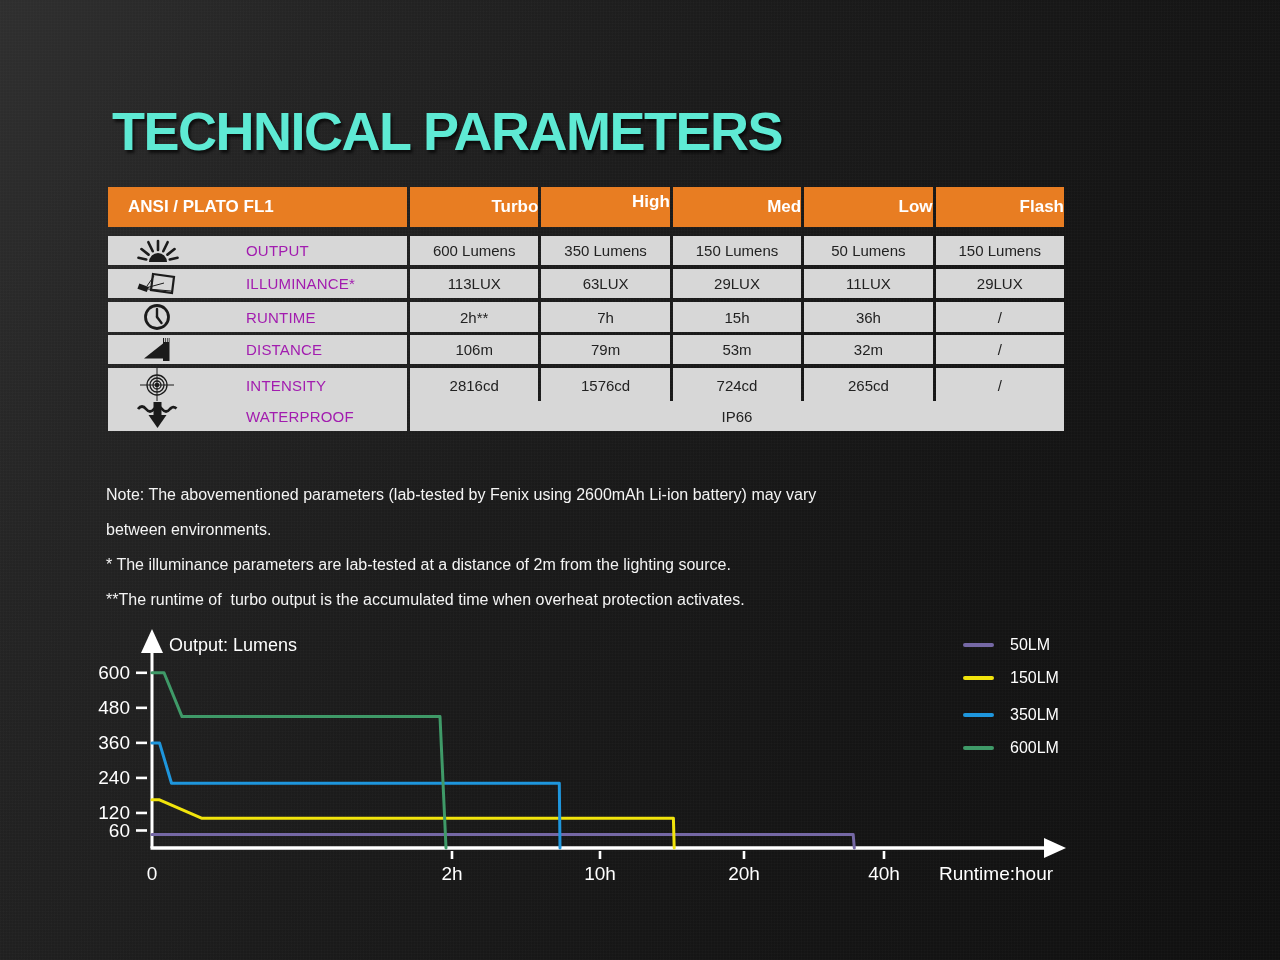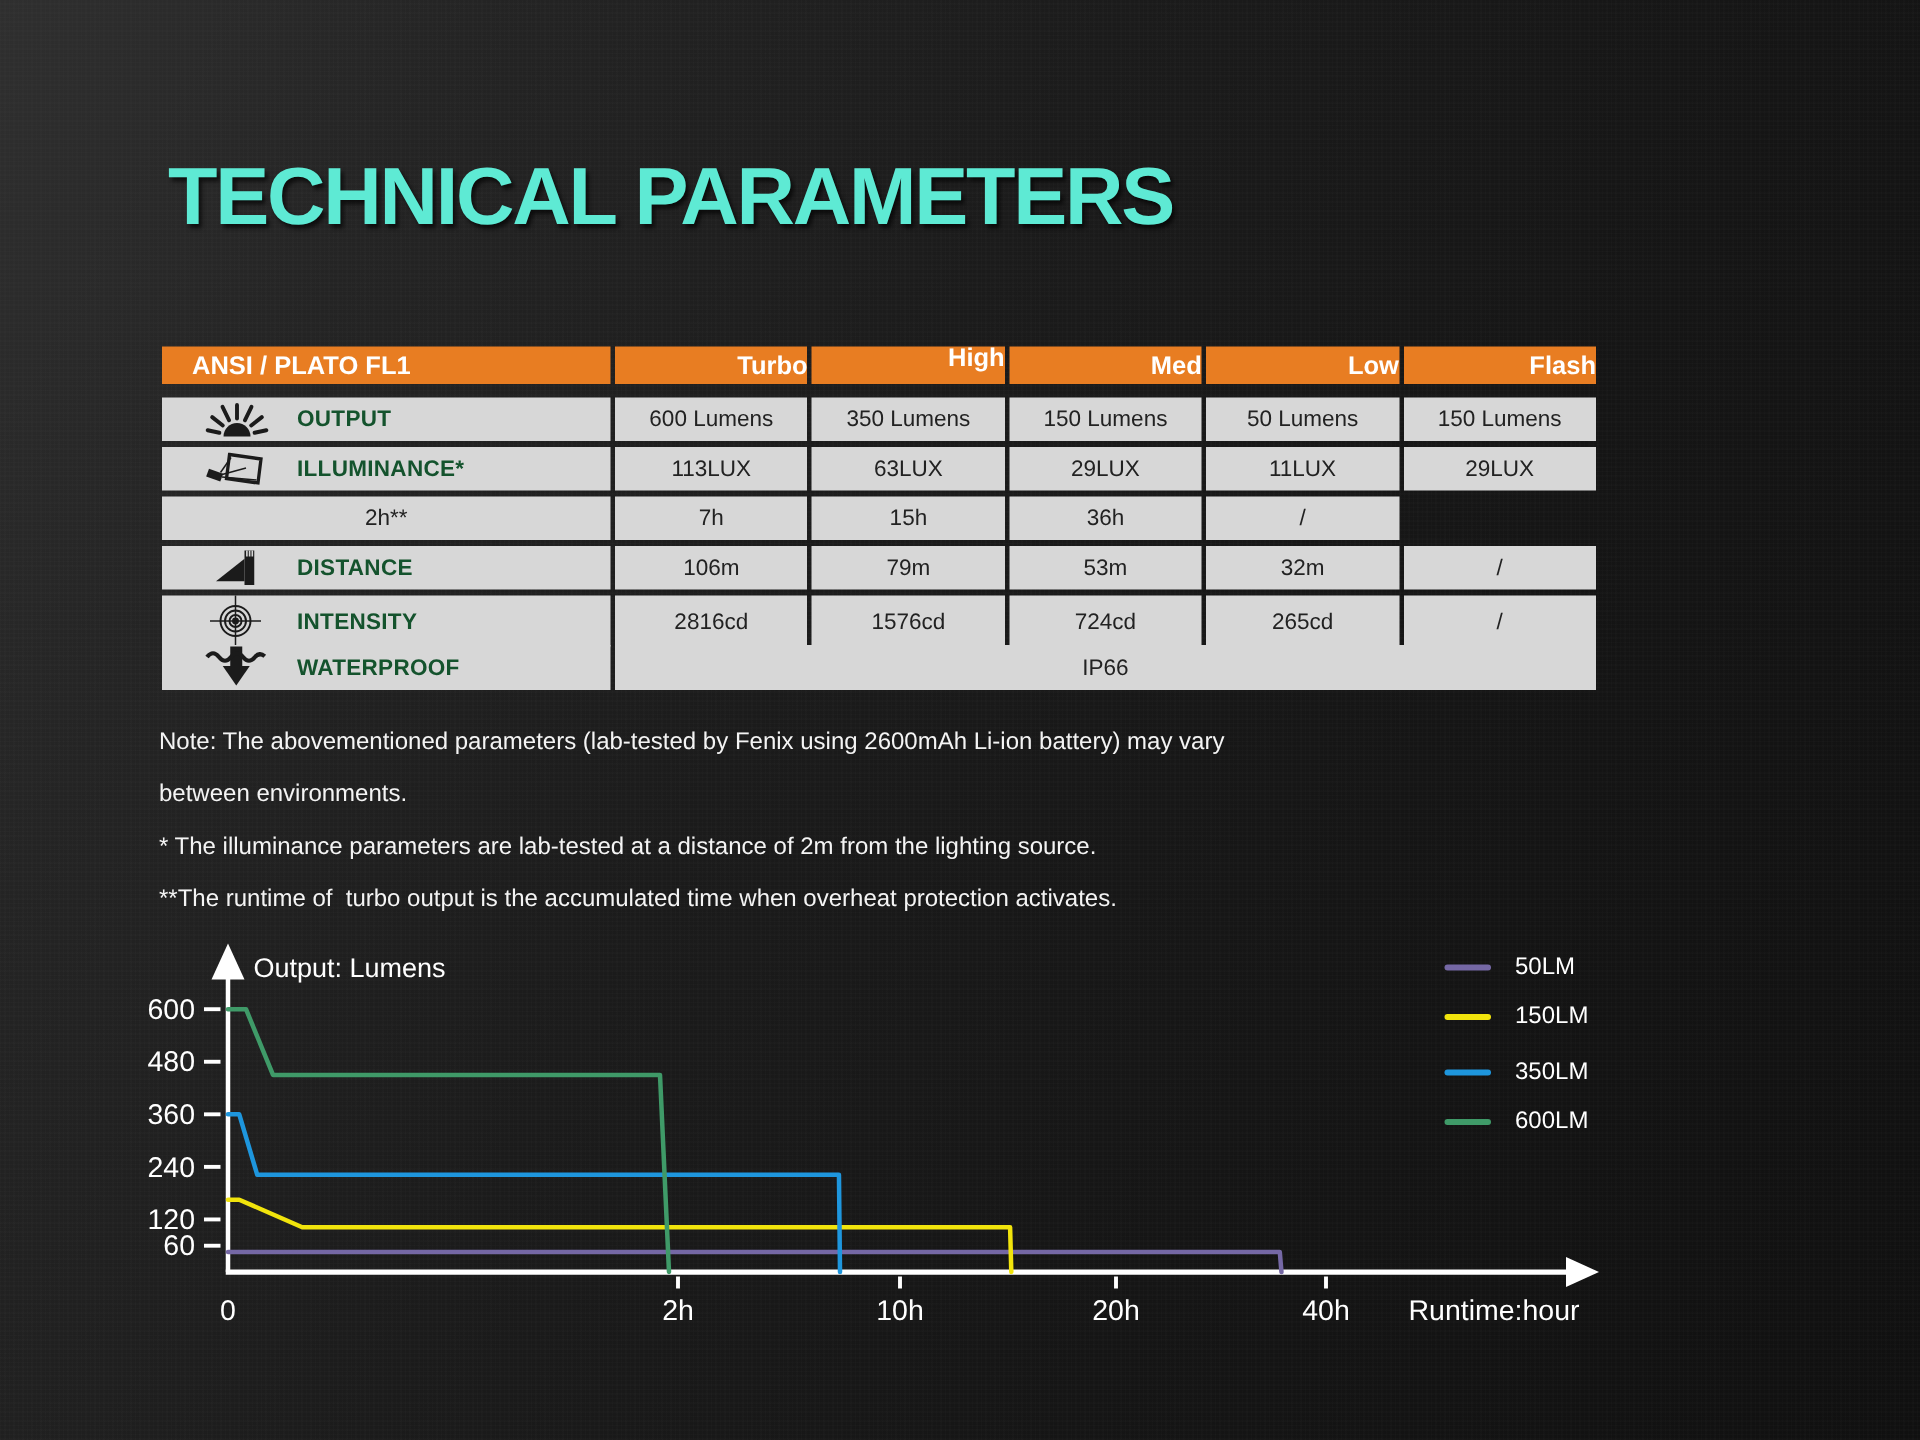--- a/index.html
+++ b/index.html
@@ -23,21 +23,21 @@
     position:absolute; left:112px; top:100px;
     font-size:54px; font-weight:bold; letter-spacing:-1.5px;
     color:#5eead4;
     text-shadow:2px 3px 3px rgba(0,0,0,0.65);
     white-space:nowrap;
   }
   
   .spec-table { position:absolute; left:108px; top:187px; width:956px; }
   .t-header {
     display:grid; grid-template-columns:299px repeat(5,1fr);
-    gap:3px; height:25px; margin-bottom:9px;margin-top:44px;
+    gap:3px; height:40px; margin-bottom:9px;
   }
   .t-header .cell {
     background:#e87d22; color:#fff; font-weight:bold; font-size:17px;
     display:flex; align-items:center; justify-content:flex-end;
   }
   .t-header .cell.hdr-label { justify-content:flex-start; padding-left:20px; }
   .t-header .cell:nth-child(3) span { transform:translateY(-5px); display:inline-block; }
   .t-row {
     display:grid; grid-template-columns:299px repeat(5,1fr);
     gap:3px; height:29px; margin-bottom:4px;
@@ -47,21 +47,21 @@
     display:flex; align-items:center; justify-content:center;
     overflow:visible;
   }
   .label-cell { justify-content:flex-start !important; }
   .icon-box {
     width:82px; margin-left:8px; flex:0 0 auto;
     display:flex; align-items:center; justify-content:center;
     overflow:visible;
   }
   .icon-box svg { overflow:visible; display:block; }
-  .row-label { font-weight:bold; color:#14532d; letter-spacing:0.2px; white-space:nowrap; }
+  .row-label { font-weight:normal; color:#a21caf; letter-spacing:0.2px; white-space:nowrap;margin-left:48px; }
   .span-cell { grid-column:2 / span 5; }
   
   .notes { position:absolute; left:106px; top:477px; color:#f4f4f4; font-size:16px; }
   .notes div { height:35px; line-height:35px; white-space:pre; }
   
   .chart { position:absolute; left:0; top:620px; width:1280px; height:310px; }
   .chart svg { position:absolute; left:0; top:0; }
   .legend { position:absolute; inset:0; }
   .legend-item { position:absolute; left:963px; height:20px; display:flex; align-items:center; gap:16px; }
   .legend-item:nth-child(1){ top:15px; }
@@ -139,20 +139,30 @@
       <span class="row-label">ILLUMINANCE*</span>
     </div>
     <div class="cell">113LUX</div>
     <div class="cell">63LUX</div>
     <div class="cell">29LUX</div>
     <div class="cell">11LUX</div>
     <div class="cell">29LUX</div>
   </div>
 
   <div class="t-row">
+    <div class="cell label-cell">
+      <span class="icon-box">
+        <svg width="30" height="30" viewBox="0 0 30 30">
+          <circle cx="15" cy="15" r="11.5" fill="none" stroke="#1b1b1b" stroke-width="2.8"></circle>
+          <line x1="15" y1="15" x2="15" y2="7" stroke="#1b1b1b" stroke-width="2.4" stroke-linecap="round"></line>
+          <line x1="15" y1="15" x2="19.5" y2="21" stroke="#1b1b1b" stroke-width="2.4" stroke-linecap="round"></line>
+        </svg>
+      </span>
+      <span class="row-label">RUNTIME</span>
+    </div>
     <div class="cell">2h**</div>
     <div class="cell">7h</div>
     <div class="cell">15h</div>
     <div class="cell">36h</div>
     <div class="cell">/</div>
   </div>
 
   <div class="t-row">
     <div class="cell label-cell">
       <span class="icon-box">

